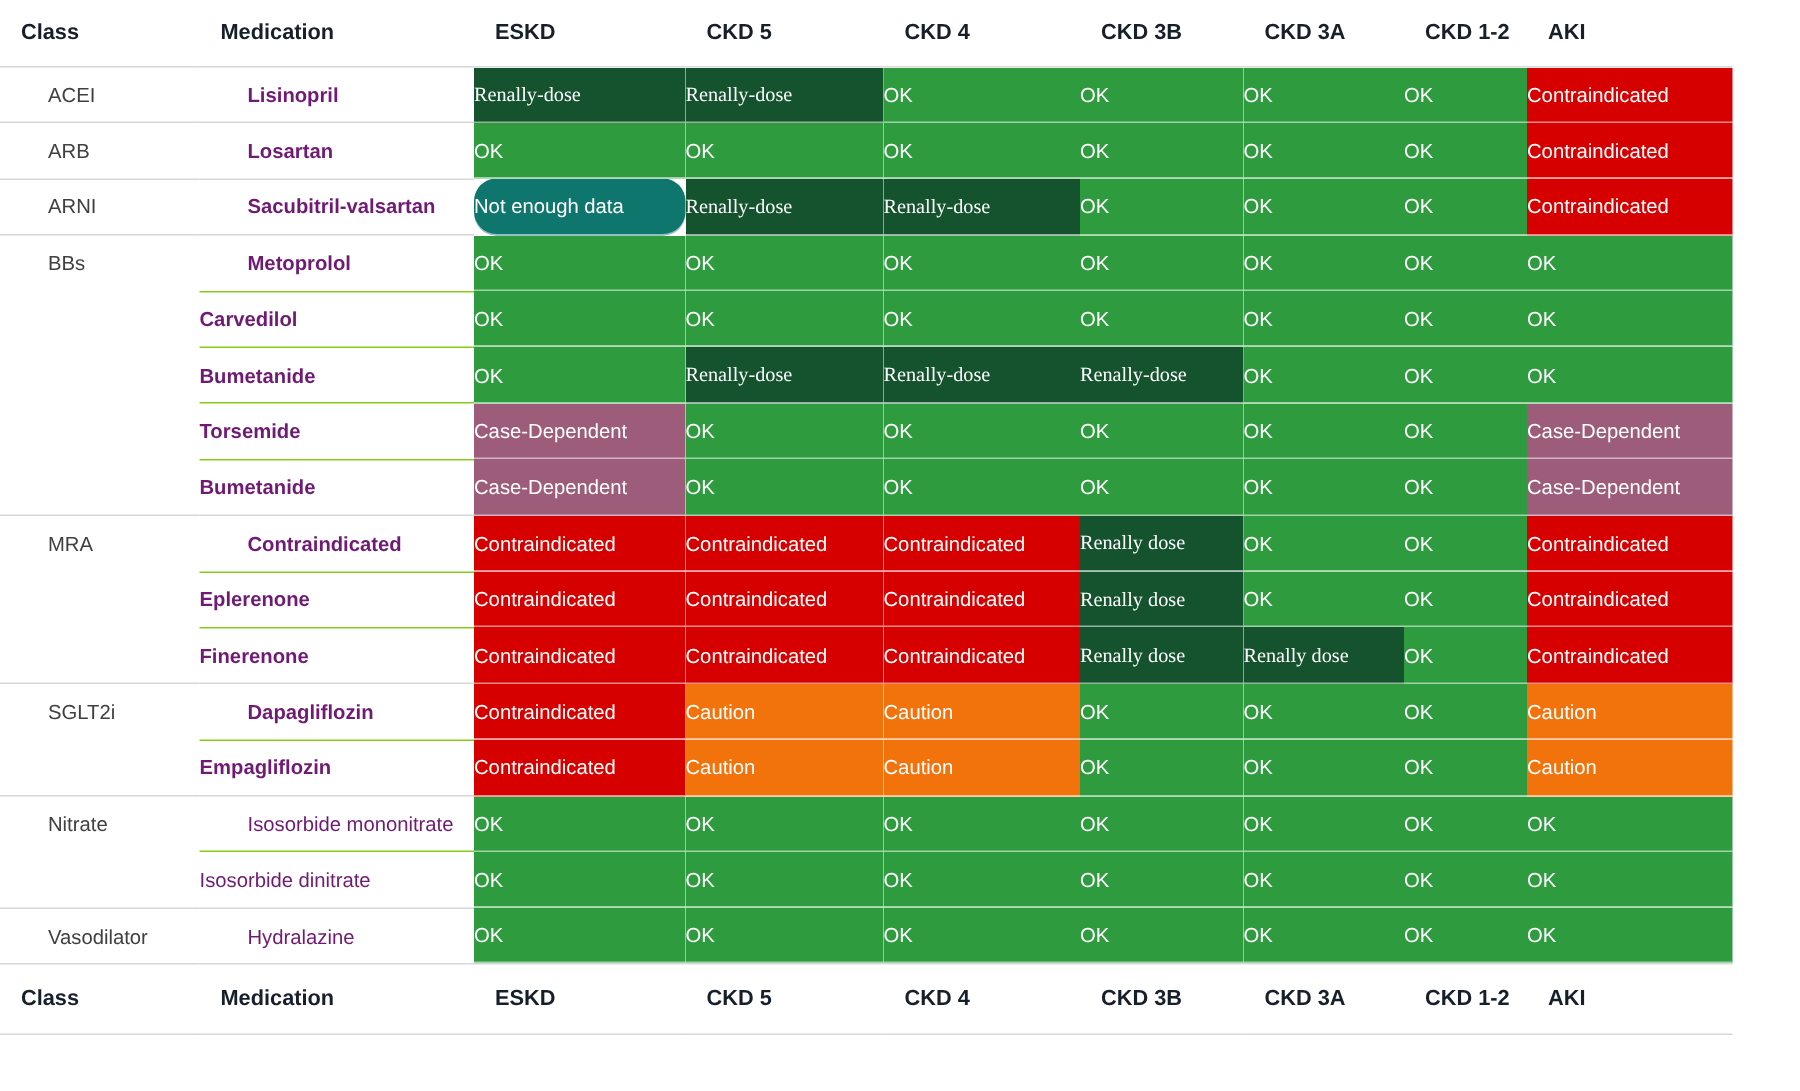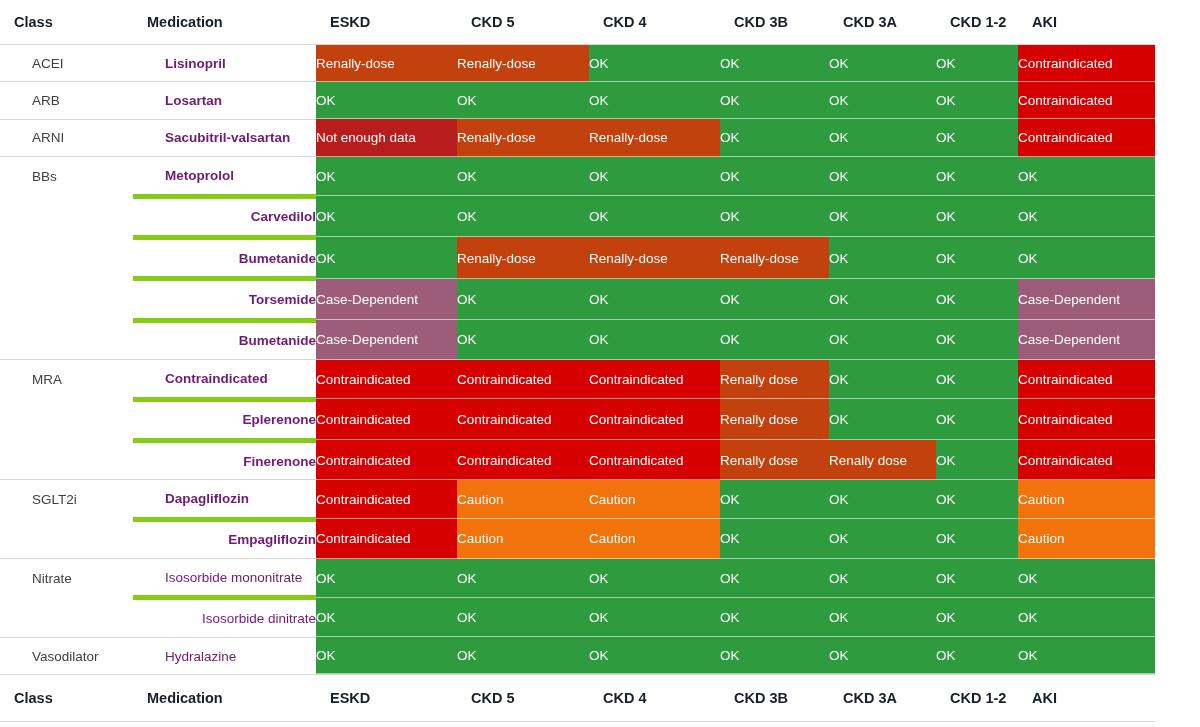--- a/index.html
+++ b/index.html
@@ -83,28 +83,28 @@
     padding-left: 10px;
     font-size: 13.3px;
     white-space: nowrap;
     overflow: hidden;
     box-shadow: inset 0 -1px 0 rgba(255,255,255,0.55);
   }
 
   
   tr.sep-group td.cls,
   tr.sep-group td.med { border-top: 1px solid #d6d6d6; padding-left: 32px; }
-  tr.sep-sub td.med   { border-top: 5px solid #84cc16; text-align: right; }
+  tr.sep-sub td.med   { border-top: 1px solid #84cc16; }
   tr.sep-sub td.cls   { border-top: none; }
 
   .ok            { background: #2e9b3f; }
-  .renal         { background: #c2410c; }
+  .renal         { background: #14532d; font-family: Liberation Serif, serif; }
   .contra        { background: #d60000; }
   .caution       { background: #f2720c; }
-  .notenough     { background: #b91c1c; }
+  .notenough     { background: #0f766e; border-radius: 15px; }
   .casedep       { background: #9d5d7a; }
 </style>
 </head>
 <body>
 
 <div id="table-wrap">
   <table class="grid">
     <colgroup>
       <col class="c-class">
         <col class="c-med">

